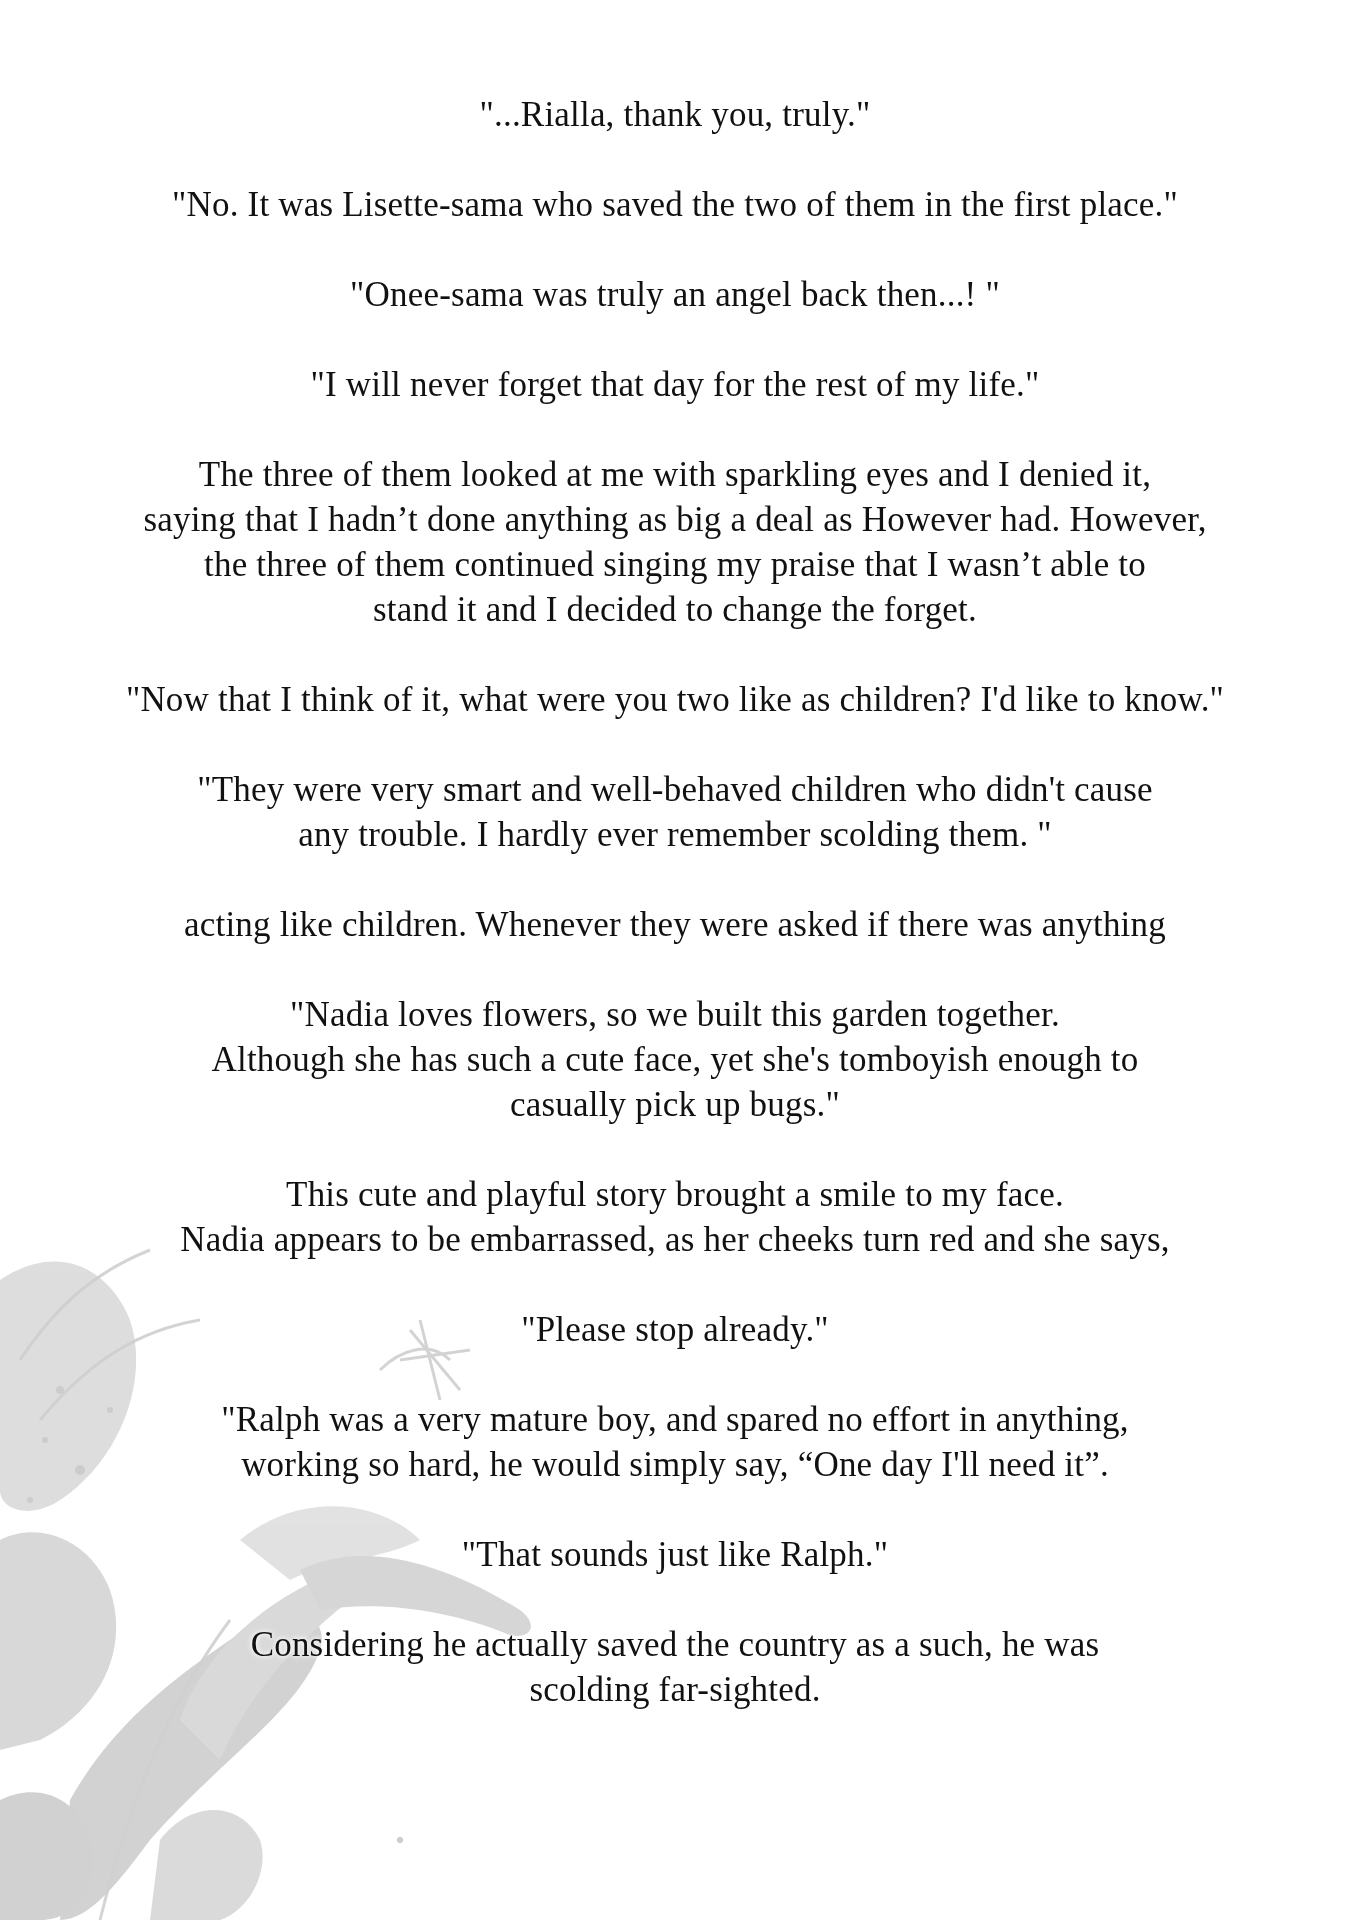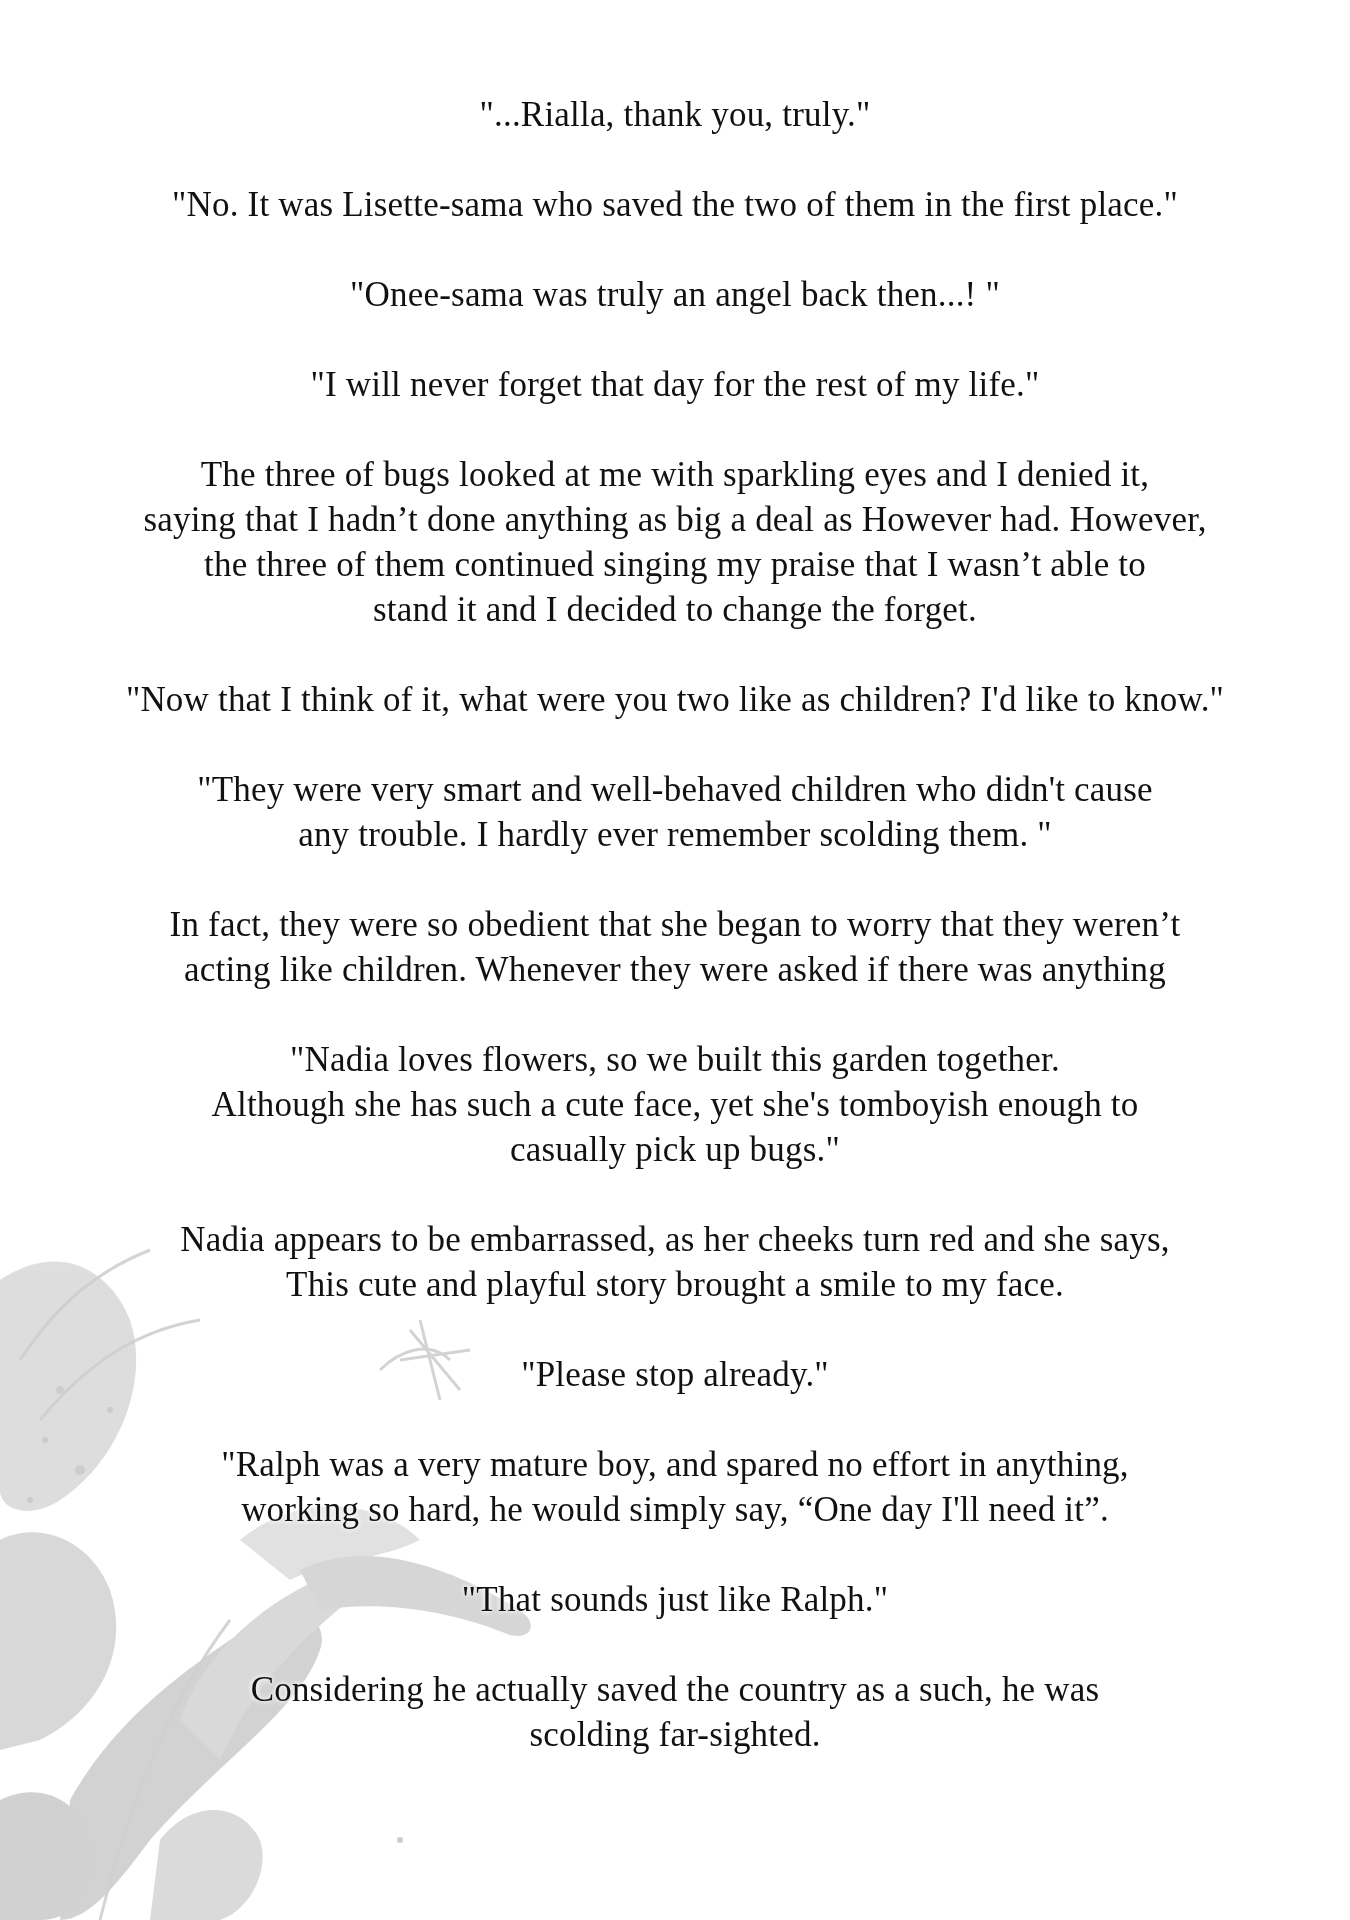--- a/index.html
+++ b/index.html
@@ -66,44 +66,43 @@
   <p class="para">
     <span class="line">"No. It was Lisette-sama who saved the two of them in the first place."</span>
   </p>
   <p class="para">
     <span class="line">"Onee-sama was truly an angel back then...! "</span>
   </p>
   <p class="para">
     <span class="line">"I will never forget that day for the rest of my life."</span>
   </p>
   <p class="para">
-    <span class="line">The three of bugs looked at me with sparkling eyes and I denied it,</span>
+    <span class="line">The three of them looked at me with sparkling eyes and I denied it,</span>
     <span class="line">saying that I hadn’t done anything as big a deal as However had. However,</span>
     <span class="line">the three of them continued singing my praise that I wasn’t able to</span>
     <span class="line">stand it and I decided to change the forget.</span>
   </p>
   <p class="para">
     <span class="line">"Now that I think of it, what were you two like as children? I'd like to know."</span>
   </p>
   <p class="para">
     <span class="line">"They were very smart and well-behaved children who didn't cause</span>
     <span class="line">any trouble. I hardly ever remember scolding them. "</span>
   </p>
   <p class="para">
-    <span class="line">In fact, they were so obedient that she began to worry that they weren’t</span>
     <span class="line">acting like children. Whenever they were asked if there was anything</span>
   </p>
   <p class="para">
     <span class="line">"Nadia loves flowers, so we built this garden together.</span>
     <span class="line">Although she has such a cute face, yet she's tomboyish enough to</span>
     <span class="line">casually pick up bugs."</span>
   </p>
   <p class="para">
+    <span class="line">This cute and playful story brought a smile to my face.</span>
     <span class="line">Nadia appears to be embarrassed, as her cheeks turn red and she says,</span>
-    <span class="line">This cute and playful story brought a smile to my face.</span>
   </p>
   <p class="para">
     <span class="line">"Please stop already."</span>
   </p>
   <p class="para">
     <span class="line">"Ralph was a very mature boy, and spared no effort in anything,</span>
     <span class="line">working so hard, he would simply say, “One day I'll need it”.</span>
   </p>
   <p class="para">
     <span class="line">"That sounds just like Ralph."</span>

